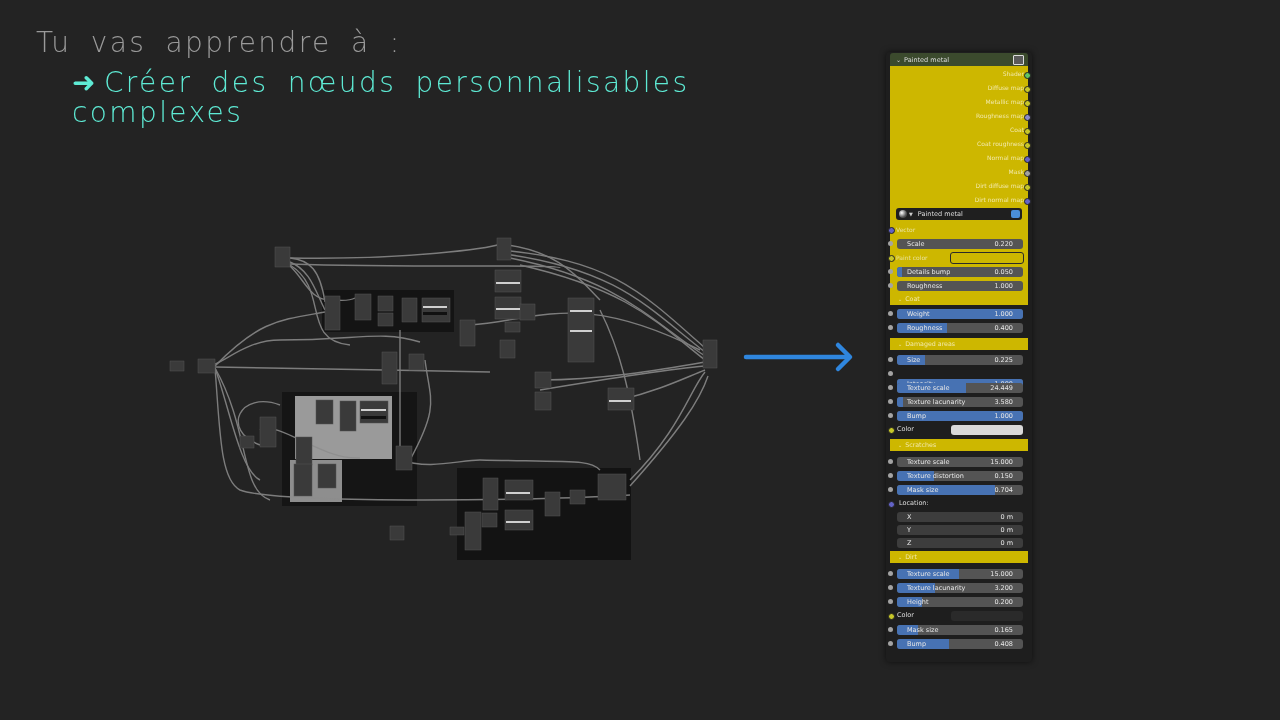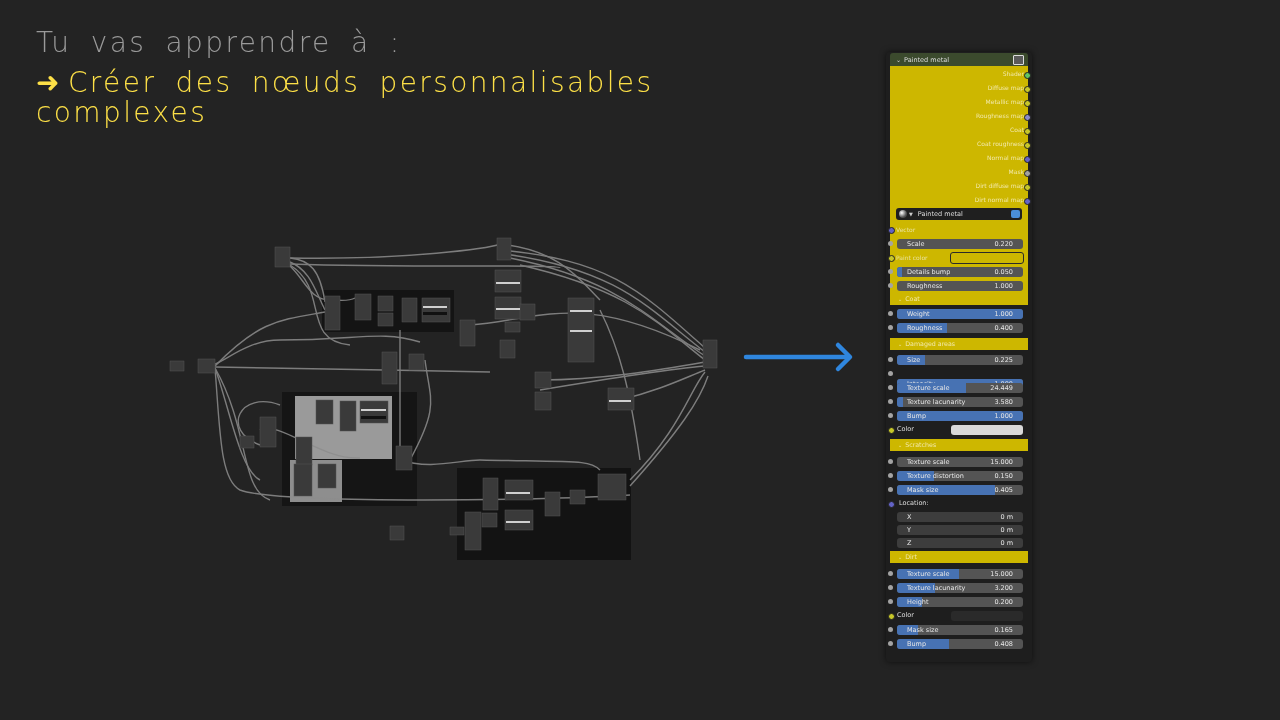--- a/index.html
+++ b/index.html
@@ -1,20 +1,20 @@
 <!DOCTYPE html>
 <html><head>
 <meta charset="utf-8">
 <style>
   html,body{margin:0;padding:0;}
   body{width:1280px;height:720px;background:#232323;position:relative;overflow:hidden;font-family:"DejaVu Sans",sans-serif;}
   .intro{position:absolute;left:36px;top:28px;width:800px;}
   .intro-line{font-size:28px;letter-spacing:2.4px;word-spacing:8px;line-height:30px;font-weight:300;}
   .intro-title{color:#9a9a9a;height:36px;}
-  .bullet{color:#fde047;margin-top:4px;}
+  .bullet{color:#5eead4;margin-top:4px;margin-left:36px;}
   .bullet .arr{display:inline-block;margin-right:6px;}
   .bullet2{margin-top:8px;text-align:justify;line-height:28px;}
   .bullet2 .wrap2{display:block;}
 
   
   .graph{position:absolute;left:160px;top:230px;width:570px;height:340px;}
   .graph svg{position:absolute;left:0;top:0;}
 
   
   .big-arrow{position:absolute;left:740px;top:340px;width:116px;height:36px;}
@@ -288,21 +288,21 @@
   <span class="lsock" style="top:421px"></span>
   <div class="field" style="top:419px">
     <span class="fill" style="width:29%"></span>
     <span class="fl">Texture distortion</span>
     <span class="fv">0.150</span>
   </div>
   <span class="lsock" style="top:435px"></span>
   <div class="field" style="top:433px">
     <span class="fill" style="width:78%"></span>
     <span class="fl">Mask size</span>
-    <span class="fv">0.405</span>
+    <span class="fv">0.704</span>
   </div>
   <span class="sock" style="left:2px;top:449px;background:#6363c7"></span>
   <div class="plain-lbl" style="top:447px;left:13px">Location:</div>
   <div class="field dark" style="top:460px">
     <span class="fl">X</span>
     <span class="fv">0 m</span>
   </div>
   <div class="field dark" style="top:473px">
     <span class="fl">Y</span>
     <span class="fv">0 m</span>

